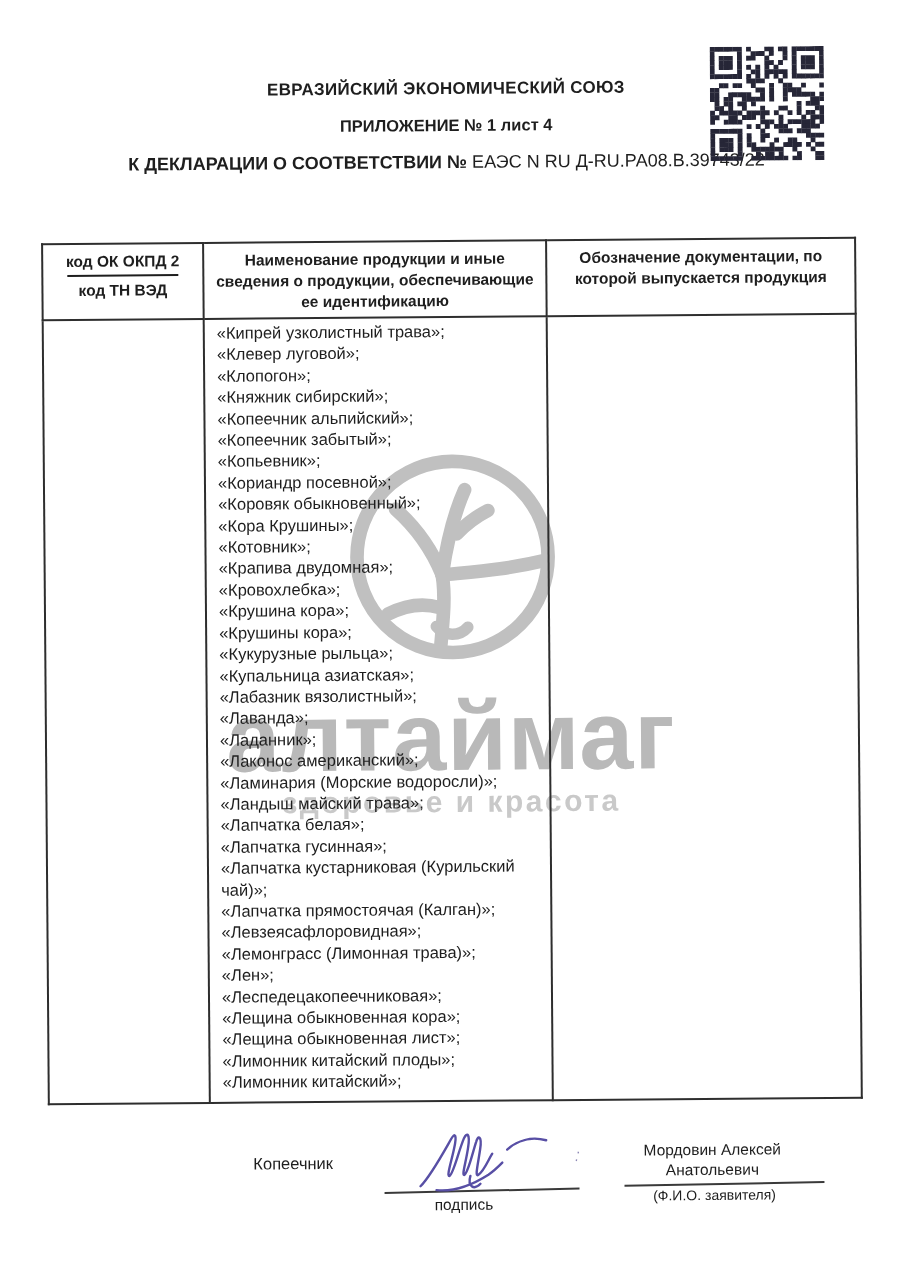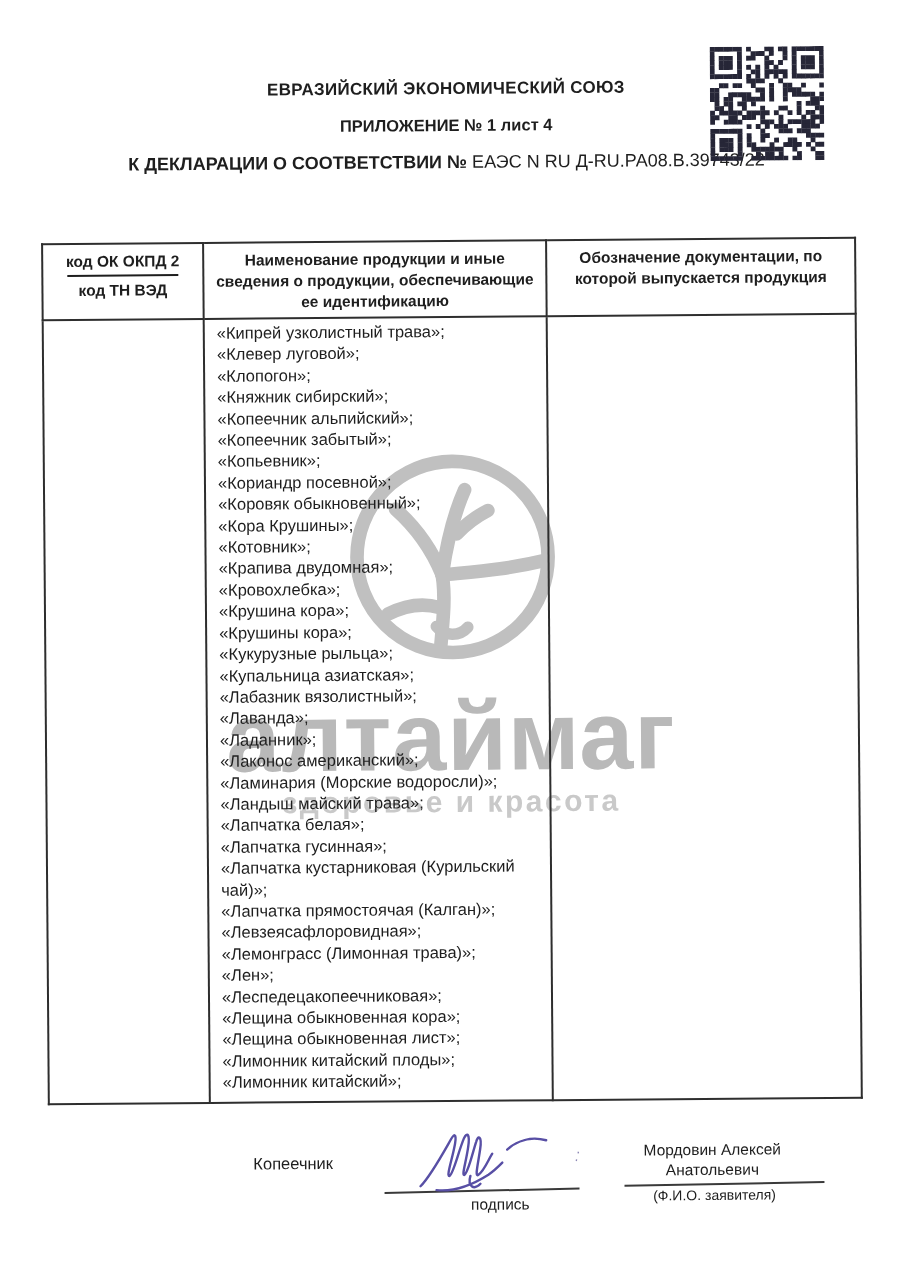--- a/index.html
+++ b/index.html
@@ -39,21 +39,21 @@
   .plist { padding:3px 6px 0 12px; font-size:16.5px; line-height:21.4px; }
   .plist div { white-space:normal; }
 
   
   .sig-label { position:absolute; left:249px; top:1153px; font-size:16.5px; z-index:3;}
   .sig-ink  { position:absolute; left:406px; top:1130px; width:172px; height:64px; z-index:4; }
   .ink-mark { position:absolute; left:571px; top:1150px; font-size:13px; color:#8d88b5;
               transform:rotate(14deg); z-index:3; }
   .sig-line { position:absolute; left:380px; top:1190px; width:195px; height:0;
               border-top:2px solid #3a3a3a; transform:rotate(-0.9deg); z-index:3; }
-  .sig-cap  { position:absolute; left:430px; top:1196px; width:95px; text-align:right; font-size:15.5px; z-index:3;}
+  .sig-cap  { position:absolute; left:430px; top:1196px; width:95px; text-align:left; font-size:15.5px; z-index:3;}
   .name-block { position:absolute; left:608px; top:1142px; width:200px; text-align:center;
                 font-size:15.5px; line-height:20px; z-index:3; }
   .name-line { position:absolute; left:620px; top:1185px; width:200px; height:0;
                border-top:2px solid #3a3a3a; transform:rotate(-0.6deg); z-index:3; }
   .name-cap { position:absolute; left:610px; top:1189px; width:200px; text-align:center; font-size:14px; z-index:3;}
 </style>
 </head>
 <body>
 
 <div class="page">

